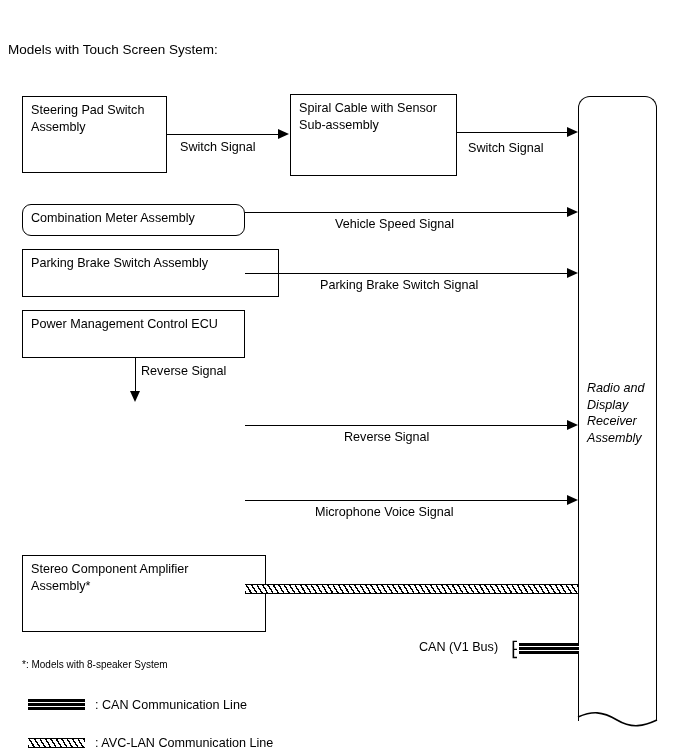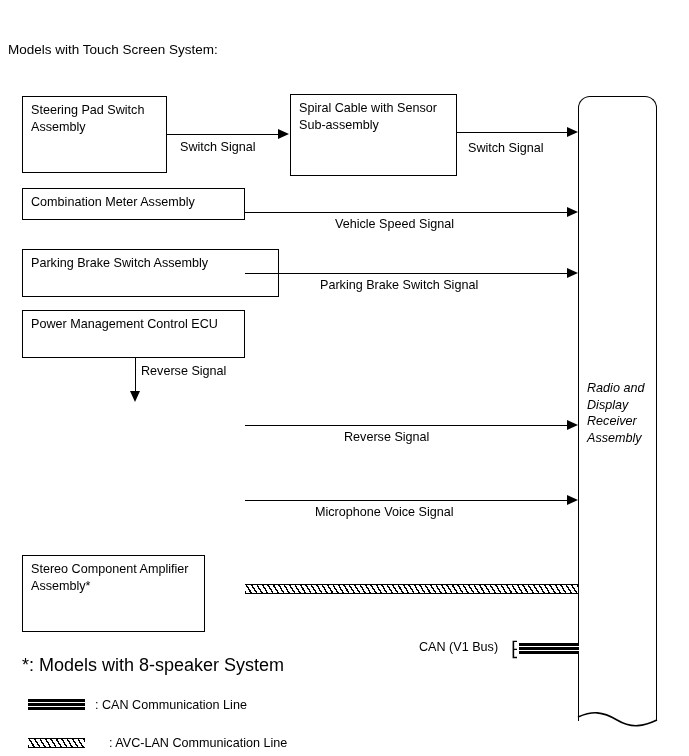--- a/index.html
+++ b/index.html
@@ -82,21 +82,21 @@
     border-top: 11px solid #000000;
   }
   .sig-label {
     position: absolute;
     font-size: 12.6px;
     line-height: 15px;
     white-space: nowrap;
   }
   .note {
     position: absolute;
-    font-size: 18px;
+    font-size: 10px;
     line-height: 16px;
     white-space: nowrap;
   }
   .legend-text {
     position: absolute;
     font-size: 12.6px;
     line-height: 16px;
     white-space: nowrap;
   }
   
@@ -153,21 +153,21 @@
 
   <div class="box" style="left:290px; top:58px; width:167px; height:82px;">
     <div class="box-label">Spiral Cable with Sensor
 Sub-assembly</div>
   </div>
 
   <div class="hline" style="left:457px; top:96px; width:110px;"></div>
   <div class="arrow-r" style="left:567px; top:90.5px;"></div>
   <div class="sig-label" style="left:468px; top:105px;">Switch Signal</div>
 
-  <div class="box" style="left:22px; top:152px; width:223px; height:32px;">
+  <div class="box" style="left:22px; top:168px; width:223px; height:32px;border-radius:9px;">
     <div class="box-label">Combination Meter Assembly</div>
   </div>
   <div class="hline" style="left:245px; top:176px; width:322px;"></div>
   <div class="arrow-r" style="left:567px; top:170.5px;"></div>
   <div class="sig-label" style="left:335px; top:181px;">Vehicle Speed Signal</div>
 
   <div class="box" style="left:22px; top:213px; width:257px; height:48px;">
     <div class="box-label">Parking Brake Switch Assembly</div>
   </div>
   <div class="hline" style="left:245px; top:237px; width:322px;"></div>
@@ -183,21 +183,21 @@
   <div class="sig-label" style="left:141px; top:328px;">Reverse Signal</div>
 
   <div class="hline" style="left:245px; top:389px; width:322px;"></div>
   <div class="arrow-r" style="left:567px; top:383.5px;"></div>
   <div class="sig-label" style="left:344px; top:394px;">Reverse Signal</div>
 
   <div class="hline" style="left:245px; top:464px; width:322px;"></div>
   <div class="arrow-r" style="left:567px; top:458.5px;"></div>
   <div class="sig-label" style="left:315px; top:469px;">Microphone Voice Signal</div>
 
-  <div class="box" style="left:22px; top:519px; width:183px; height:77px;">
+  <div class="box" style="left:22px; top:519px; width:244px; height:77px;">
     <div class="box-label">Stereo Component Amplifier
 Assembly*</div>
   </div>
 
   <div class="avc-line" style="left:245px; top:548px; width:334px;"></div>
 
   <div class="receiver" style="left:578px; top:60px; width:79px; height:625px;">
   </div>
 
   <svg class="wavy" width="83" height="24" viewBox="0 0 83 24" style="left:576px; top:673px;">
@@ -211,17 +211,17 @@
   <div class="sig-label" style="left:419px; top:604px;">CAN (V1 Bus)</div>
   <div class="break-mark" style="left:511px; top:602px;">⁅</div>
   <div class="can-line" style="left:519px; top:607px; width:60px;"></div>
 
   <div class="note" style="left:22px; top:621px;">*: Models with 8-speaker System</div>
 
   <div class="can-line" style="left:28px; top:663px; width:57px;"></div>
   <div class="legend-text" style="left:95px; top:661px;text-align:center;">: CAN Communication Line</div>
 
   <div class="avc-line" style="left:28px; top:702px; width:57px;"></div>
-  <div class="legend-text" style="left:109px; top:699px;">: AVC-LAN Communication Line</div>
+  <div class="legend-text" style="left:95px; top:699px;">: AVC-LAN Communication Line</div>
 
   <div class="page-mark" style="left:3px; top:736px;">H</div>
 
 </div>
 
 </body></html>

